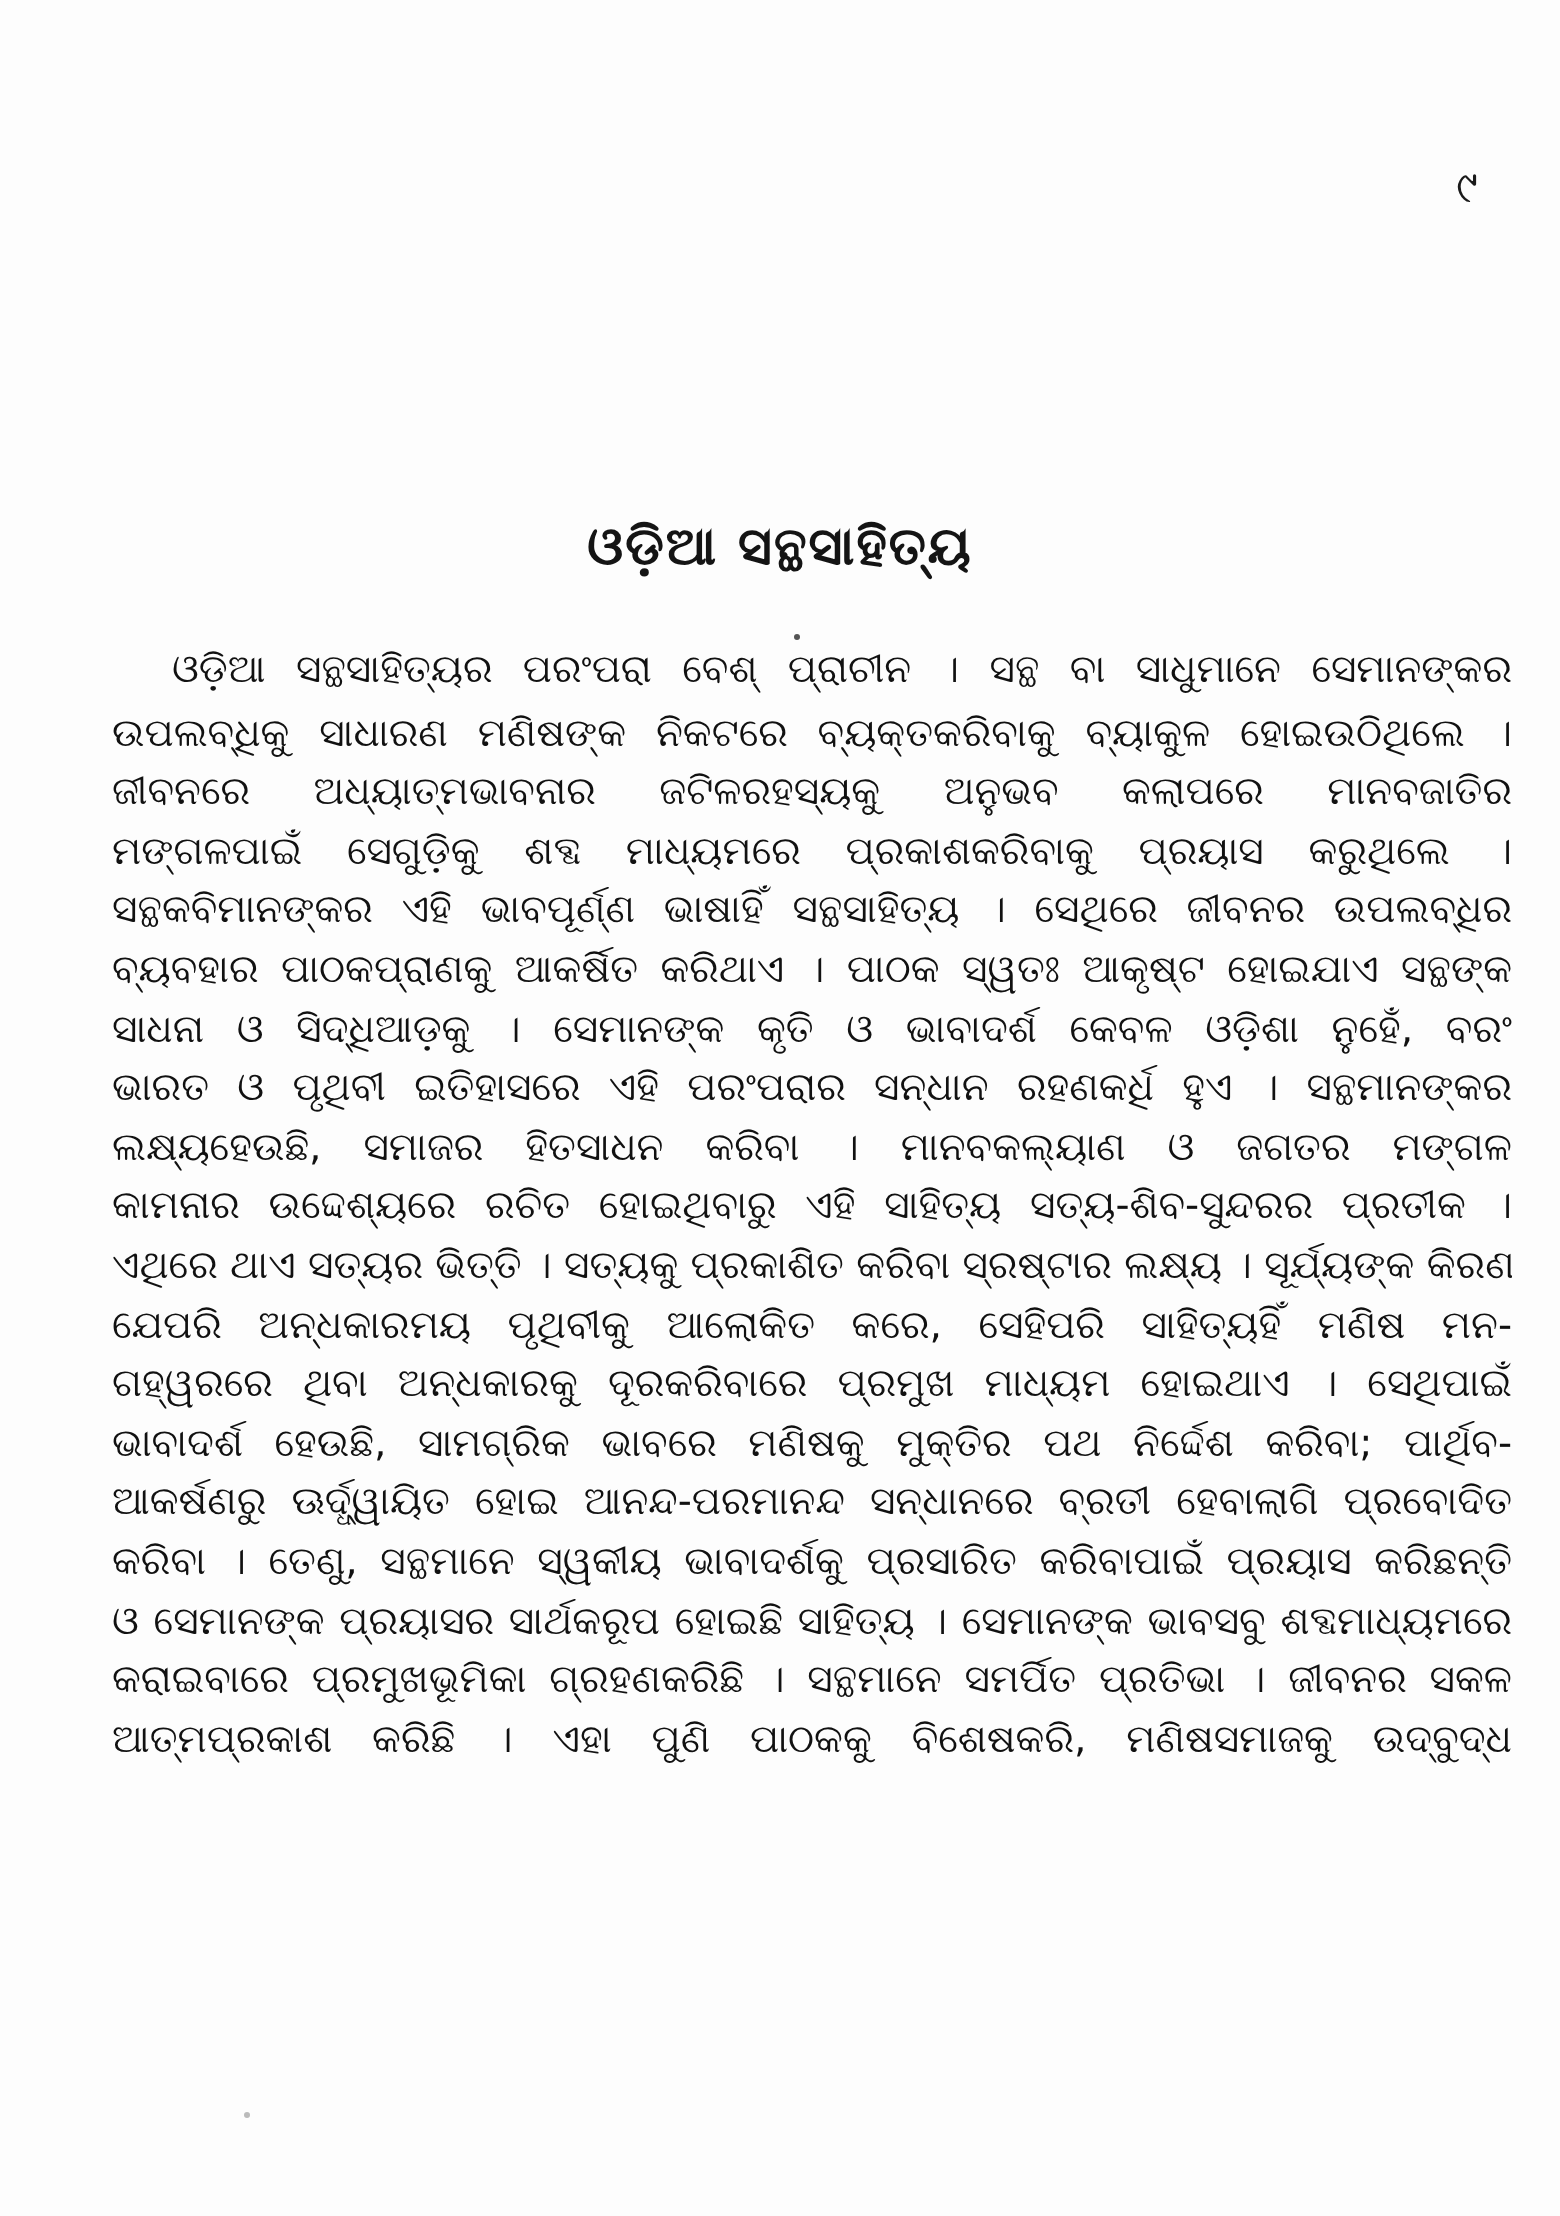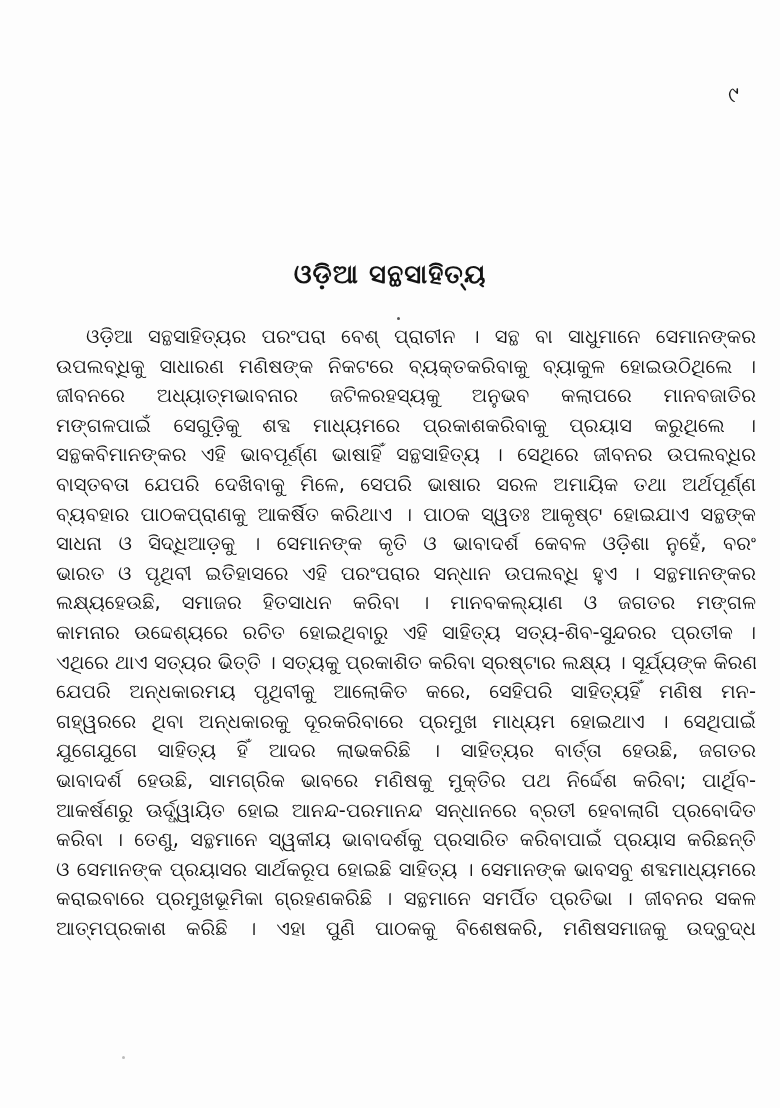--- a/index.html
+++ b/index.html
@@ -61,20 +61,21 @@
       height: 29.6px;
       line-height: 29.6px;
       font-size: 19.5px;
       white-space: nowrap;
       text-align: justify;
       text-align-last: justify;
       overflow: hidden;
     }
     .line.first {
       padding-left: 30px;
+      font-family: Liberation Mono, monospace;
     }
     .speck {
       position: absolute;
       width: 3px; height: 3px;
       background: #bbb;
       border-radius: 50%;
     }
   </style>
 </head>
 <body>
@@ -86,30 +87,28 @@
   <div class="chapter-title">ଓଡ଼ିଆ ସନ୍ଥସାହିତ୍ୟ</div>
 
   <div class="dot-mark"></div>
 
   <div class="body-text">
     <span class="line first">ଓଡ଼ିଆ ସନ୍ଥସାହିତ୍ୟର ପରଂପରା ବେଶ୍ ପ୍ରାଚୀନ । ସନ୍ଥ ବା ସାଧୁମାନେ ସେମାନଙ୍କର</span>
     <span class="line">ଉପଲବ୍ଧିକୁ ସାଧାରଣ ମଣିଷଙ୍କ ନିକଟରେ ବ୍ୟକ୍ତକରିବାକୁ ବ୍ୟାକୁଳ ହୋଇଉଠିଥିଲେ ।</span>
     <span class="line">ଜୀବନରେ ଅଧ୍ୟାତ୍ମଭାବନାର ଜଟିଳରହସ୍ୟକୁ ଅନୁଭବ କଲାପରେ ମାନବଜାତିର</span>
     <span class="line">ମଙ୍ଗଳପାଇଁ ସେଗୁଡ଼ିକୁ ଶବ୍ଦ ମାଧ୍ୟମରେ ପ୍ରକାଶକରିବାକୁ ପ୍ରୟାସ କରୁଥିଲେ ।</span>
     <span class="line">ସନ୍ଥକବିମାନଙ୍କର ଏହି ଭାବପୂର୍ଣ୍ଣ ଭାଷାହିଁ ସନ୍ଥସାହିତ୍ୟ । ସେଥିରେ ଜୀବନର ଉପଲବ୍ଧିର</span>
-    <span class="line">ବାସ୍ତବତା ଯେପରି ଦେଖିବାକୁ ମିଳେ, ସେପରି ଭାଷାର ସରଳ ଅମାୟିକ ତଥା ଅର୍ଥପୂର୍ଣ୍ଣ</span>
     <span class="line">ବ୍ୟବହାର ପାଠକପ୍ରାଣକୁ ଆକର୍ଷିତ କରିଥାଏ । ପାଠକ ସ୍ୱତଃ ଆକୃଷ୍ଟ ହୋଇଯାଏ ସନ୍ଥଙ୍କ</span>
     <span class="line">ସାଧନା ଓ ସିଦ୍ଧିଆଡ଼କୁ । ସେମାନଙ୍କ କୃତି ଓ ଭାବାଦର୍ଶ କେବଳ ଓଡ଼ିଶା ନୁହେଁ, ବରଂ</span>
-    <span class="line">ଭାରତ ଓ ପୃଥିବୀ ଇତିହାସରେ ଏହି ପରଂପରାର ସନ୍ଧାନ ଉପଲବ୍ଧି ହୁଏ । ସନ୍ଥମାନଙ୍କର</span>
+    <span class="line">ଭାରତ ଓ ପୃଥିବୀ ଇତିହାସରେ ଏହି ପରଂପରାର ସନ୍ଧାନ ରହଣକର୍ଧି ହୁଏ । ସନ୍ଥମାନଙ୍କର</span>
     <span class="line">ଲକ୍ଷ୍ୟହେଉଛି, ସମାଜର ହିତସାଧନ କରିବା । ମାନବକଲ୍ୟାଣ ଓ ଜଗତର ମଙ୍ଗଳ</span>
     <span class="line">କାମନାର ଉଦ୍ଦେଶ୍ୟରେ ରଚିତ ହୋଇଥିବାରୁ ଏହି ସାହିତ୍ୟ ସତ୍ୟ-ଶିବ-ସୁନ୍ଦରର ପ୍ରତୀକ ।</span>
     <span class="line">ଏଥିରେ ଥାଏ ସତ୍ୟର ଭିତ୍ତି । ସତ୍ୟକୁ ପ୍ରକାଶିତ କରିବା ସ୍ରଷ୍ଟାର ଲକ୍ଷ୍ୟ । ସୂର୍ଯ୍ୟଙ୍କ କିରଣ</span>
     <span class="line">ଯେପରି ଅନ୍ଧକାରମୟ ପୃଥିବୀକୁ ଆଲୋକିତ କରେ, ସେହିପରି ସାହିତ୍ୟହିଁ ମଣିଷ ମନ-</span>
     <span class="line">ଗହ୍ୱରରେ ଥିବା ଅନ୍ଧକାରକୁ ଦୂରକରିବାରେ ପ୍ରମୁଖ ମାଧ୍ୟମ ହୋଇଥାଏ । ସେଥିପାଇଁ</span>
-    <span class="line">ଯୁଗେଯୁଗେ ସାହିତ୍ୟ ହିଁ ଆଦର ଲାଭକରିଛି । ସାହିତ୍ୟର ବାର୍ତ୍ତା ହେଉଛି, ଜଗତର</span>
     <span class="line">ଭାବାଦର୍ଶ ହେଉଛି, ସାମଗ୍ରିକ ଭାବରେ ମଣିଷକୁ ମୁକ୍ତିର ପଥ ନିର୍ଦ୍ଦେଶ କରିବା; ପାର୍ଥିବ-</span>
     <span class="line">ଆକର୍ଷଣରୁ ଊର୍ଦ୍ଧ୍ୱାୟିତ ହୋଇ ଆନନ୍ଦ-ପରମାନନ୍ଦ ସନ୍ଧାନରେ ବ୍ରତୀ ହେବାଲାଗି ପ୍ରବୋଦିତ</span>
     <span class="line">କରିବା । ତେଣୁ, ସନ୍ଥମାନେ ସ୍ୱକୀୟ ଭାବାଦର୍ଶକୁ ପ୍ରସାରିତ କରିବାପାଇଁ ପ୍ରୟାସ କରିଛନ୍ତି</span>
     <span class="line">ଓ ସେମାନଙ୍କ ପ୍ରୟାସର ସାର୍ଥକରୂପ ହୋଇଛି ସାହିତ୍ୟ । ସେମାନଙ୍କ ଭାବସବୁ ଶବ୍ଦମାଧ୍ୟମରେ</span>
     <span class="line">କରାଇବାରେ ପ୍ରମୁଖଭୂମିକା ଗ୍ରହଣକରିଛି । ସନ୍ଥମାନେ ସମର୍ପିତ ପ୍ରତିଭା । ଜୀବନର ସକଳ</span>
     <span class="line">ଆତ୍ମପ୍ରକାଶ କରିଛି । ଏହା ପୁଣି ପାଠକକୁ ବିଶେଷକରି, ମଣିଷସମାଜକୁ ଉଦ୍‌ବୁଦ୍ଧ</span>
   </div>
 
   <div class="speck" style="left:122px; top:1056px;"></div>
 </div>

